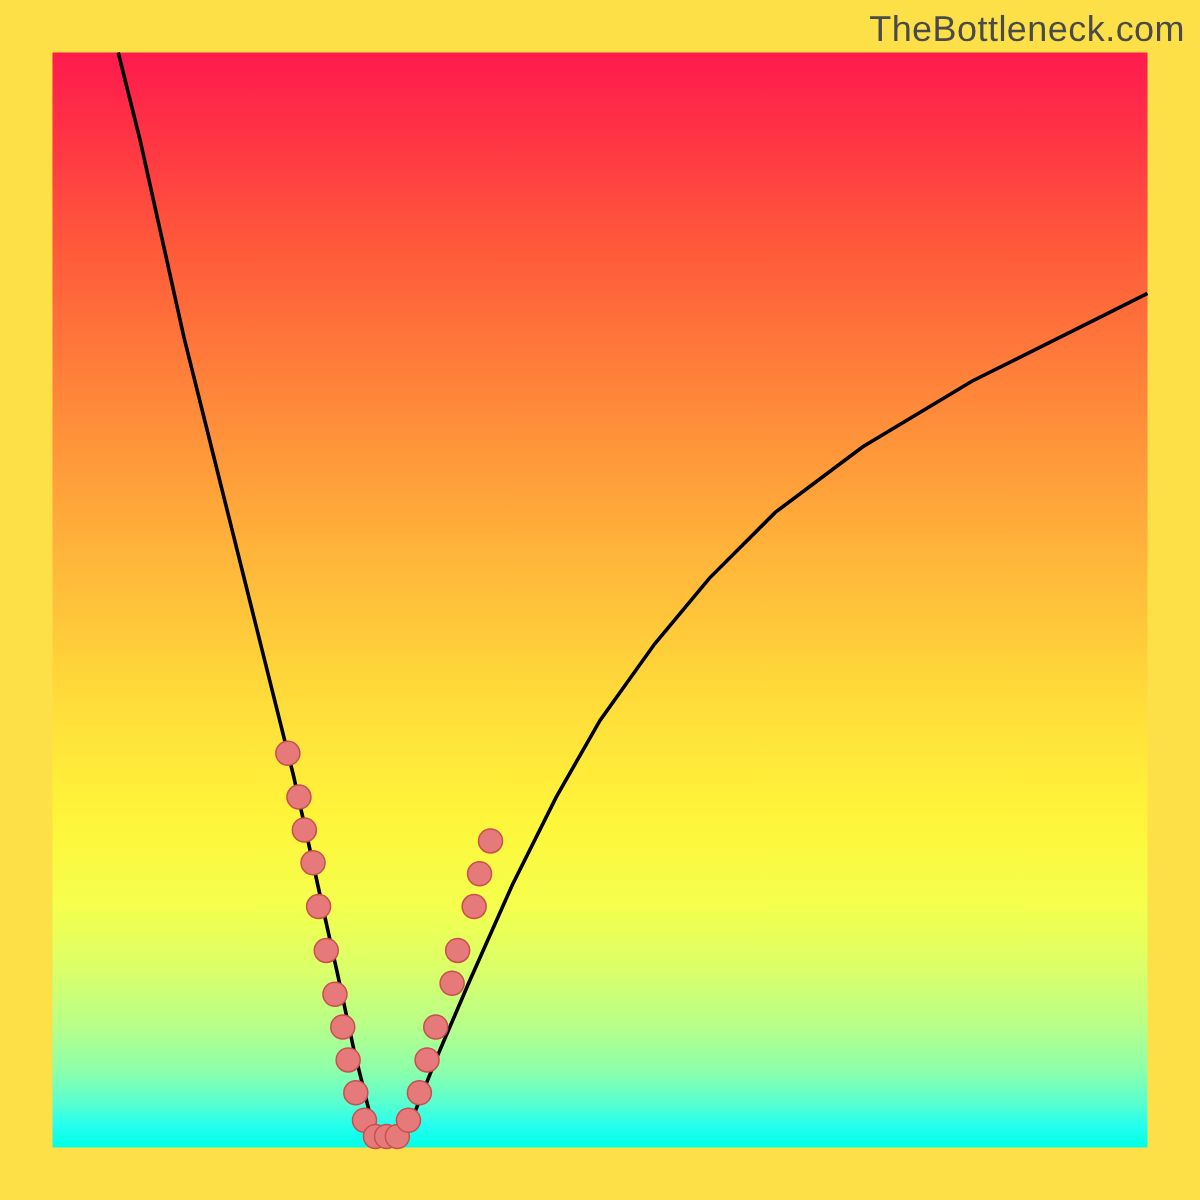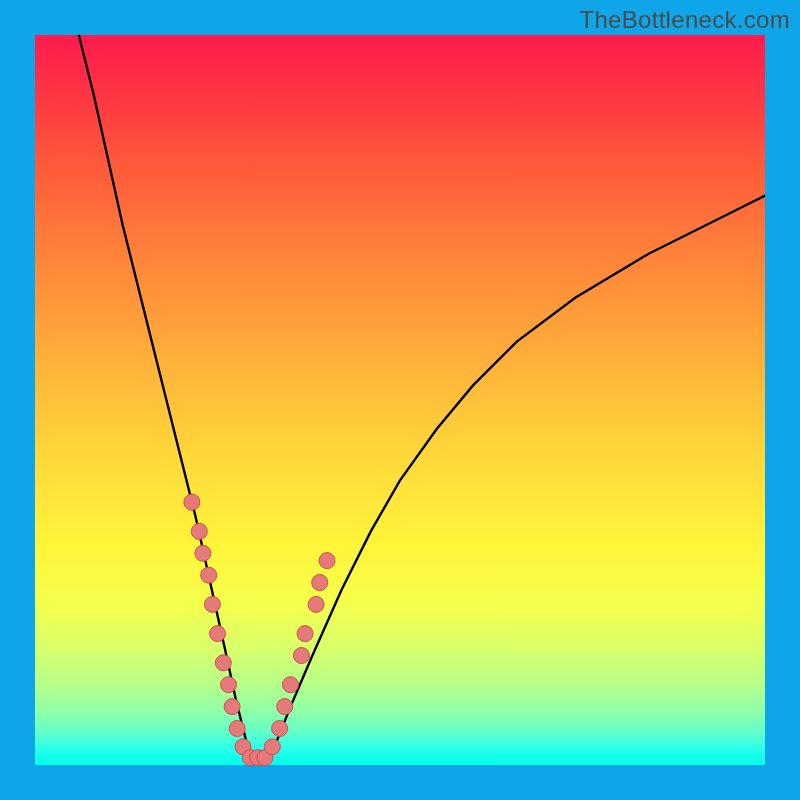--- a/index.html
+++ b/index.html
@@ -8,21 +8,21 @@
     width: 800px;
     height: 800px;
     overflow: hidden;
     background: #000;
     font-family: Arial, Helvetica, sans-serif;
   }
   .frame {
     position: relative;
     width: 800px;
     height: 800px;
-    background: #0ea5e9;
+    background: #fde047;
   }
   .plot-area {
     position: absolute;
     left: 35px;
     top: 35px;
     width: 730px;
     height: 730px;
     background: linear-gradient(to bottom,
       #ff1a4d 0%,
       #ff3544 8%,

